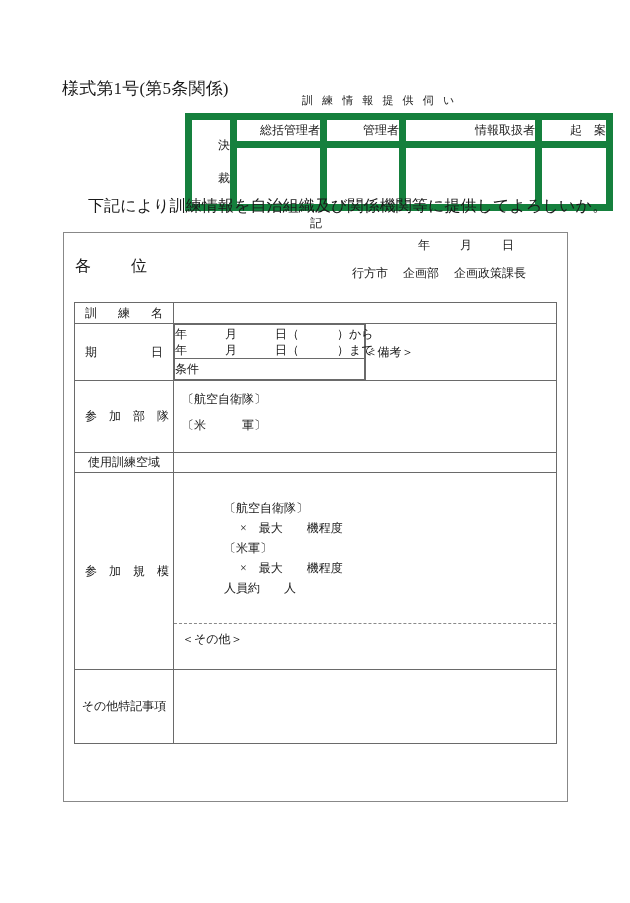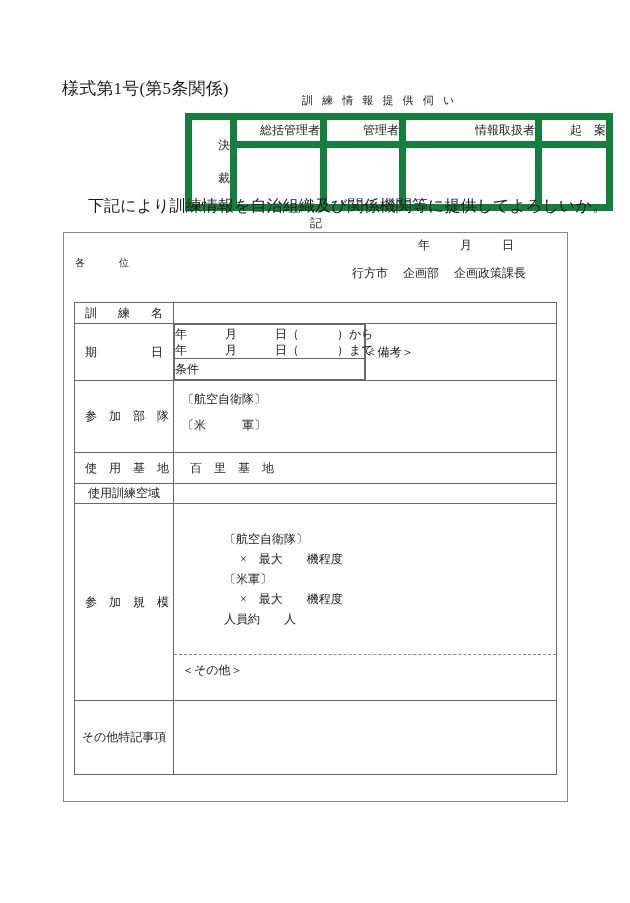--- a/index.html
+++ b/index.html
@@ -121,21 +121,21 @@
     white-space: nowrap;
   }
   .date-line .seg { display: inline-block; }
   .date-line .gap { display: inline-block; width: 24px; }
 
   
   .addressee {
     position: absolute;
     left: 75px;
     top: 256px;
-    font-size: 10px;
+    font-size: 16px;
     letter-spacing: 12px;
     white-space: nowrap;
   }
 
   
   .issuer {
     position: absolute;
     left: 352px;
     top: 265px;
     font-size: 12px;
@@ -358,26 +358,20 @@
         <span class="lbl-inner">参　加　部　隊</span>
       </td>
       <td class="val" colspan="2" style="vertical-align:top">
         <div class="unit-block">
           <div class="u1 nowrap">〔航空自衛隊〕</div>
           <div class="u2 nowrap">〔米　　　軍〕</div>
         </div>
       </td>
     </tr>
 
-    <tr>
-      <td class="lbl" style="height:30px">
-        <span class="lbl-inner">使　用　基　地</span>
-      </td>
-      <td class="val" colspan="2" style="padding-left:16px">百　里　基　地</td>
-    </tr>
 
 
     <tr>
       <td class="lbl" style="height:19px">
         <span class="lbl-plain">使用訓練空域</span>
       </td>
       <td class="val" colspan="2"></td>
     </tr>
 
     <tr>

